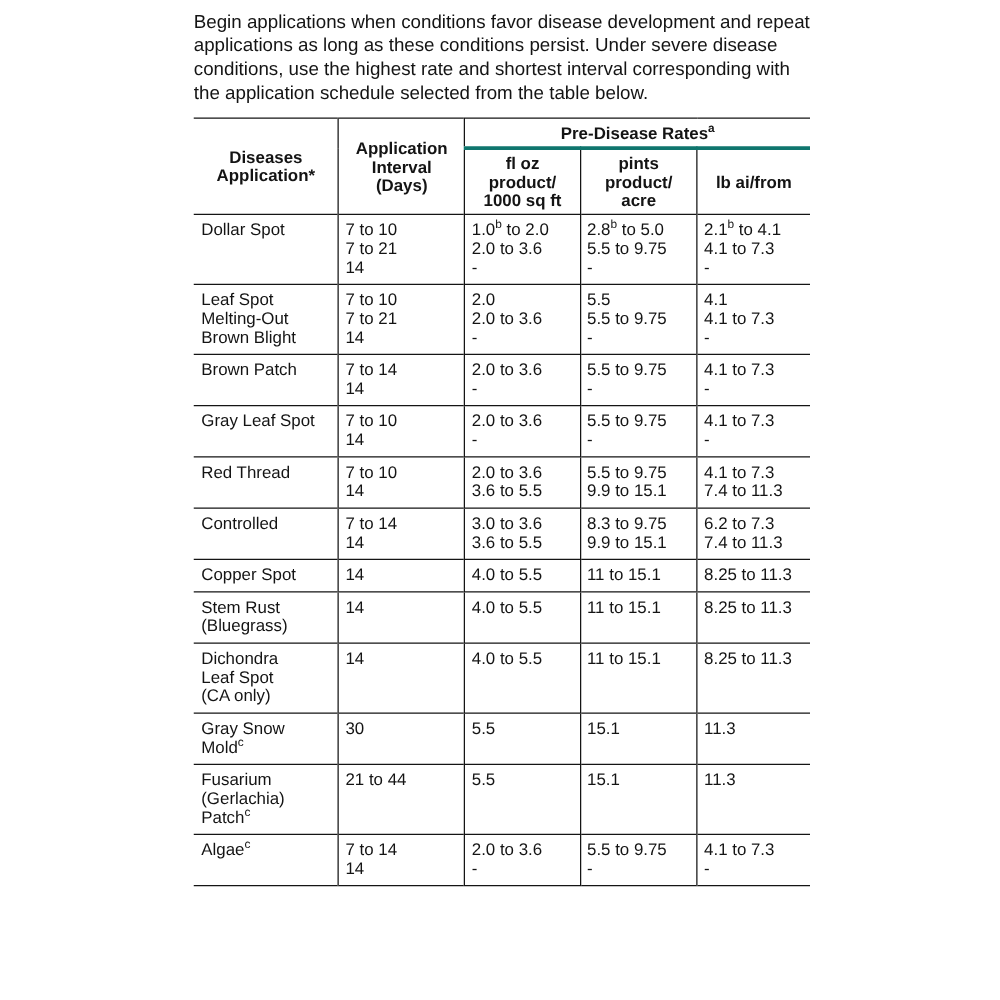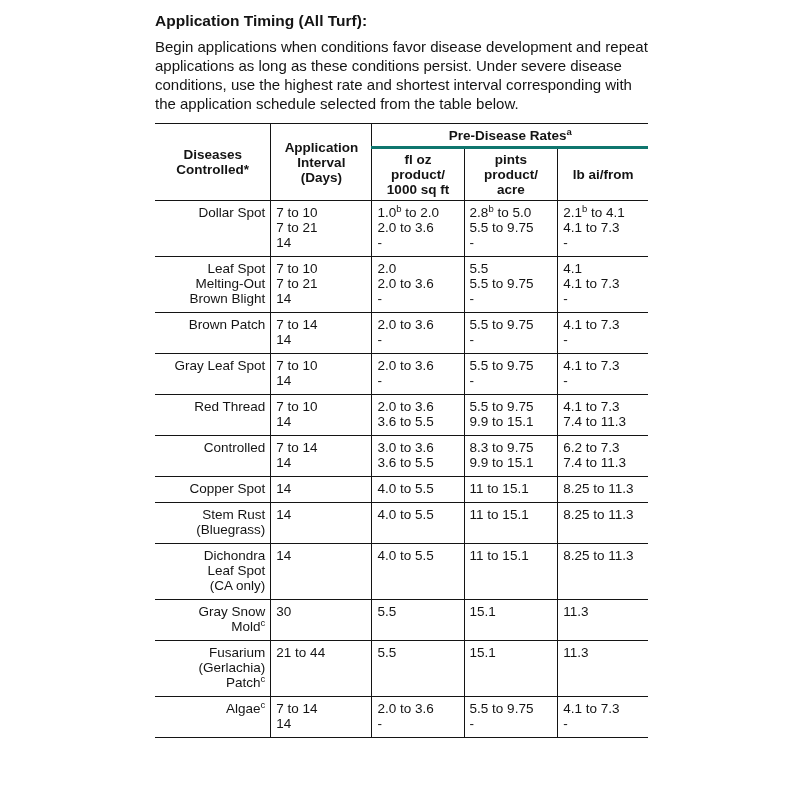--- a/index.html
+++ b/index.html
@@ -60,48 +60,47 @@
     padding: 4px 4px 3px 4px;
   }
   .bl { border-left: 1px solid #141414; }
 
   td {
     padding: 4px 5px 6px 5px;
     vertical-align: top;
     line-height: 15px;
   }
   td.disease {
-    text-align: right;
+    text-align: left;
     padding-left: 6px;
   }
   sup {
     font-size: 9.5px;
     line-height: 0;
     vertical-align: super;
   }
 </style>
 </head>
 <body>
 
 <div class="content">
-  <div class="page-title">Application Timing (All Turf):</div>
   <p class="intro">Begin applications when conditions favor disease development and repeat applications as long as these conditions persist. Under severe disease conditions, use the highest rate and shortest interval corresponding with the application schedule selected from the table below.</p>
 
   <table class="rates">
     <colgroup>
       <col class="c-disease">
       <col class="c-interval">
       <col class="c-floz">
       <col class="c-pints">
       <col class="c-lbai">
     </colgroup>
     <thead>
       <tr>
         <th rowspan="2">Diseases
-Controlled*</th>
+Application*</th>
         <th rowspan="2" class="bl">Application
 Interval
 (Days)</th>
         <th colspan="3" class="bl group">Pre-Disease Rates<sup>a</sup></th>
       </tr>
       <tr>
         <th class="bl">fl oz
 product/
 1000 sq ft</th>
         <th class="bl">pints

